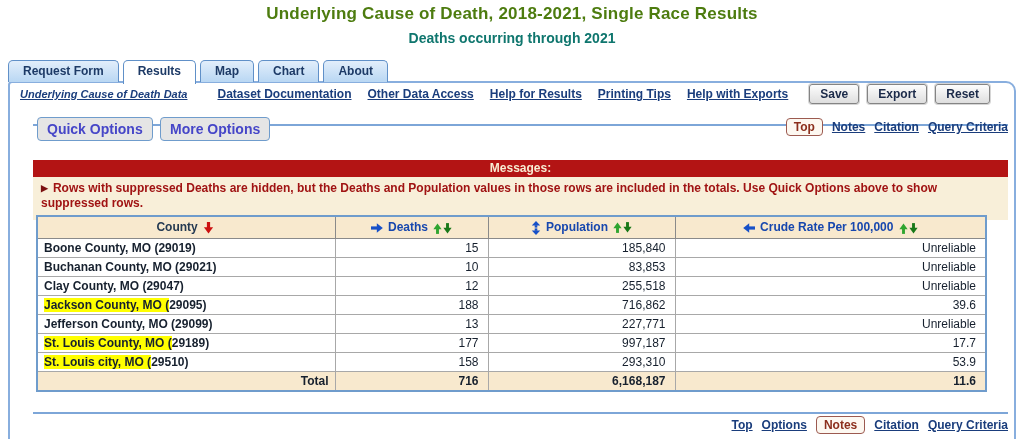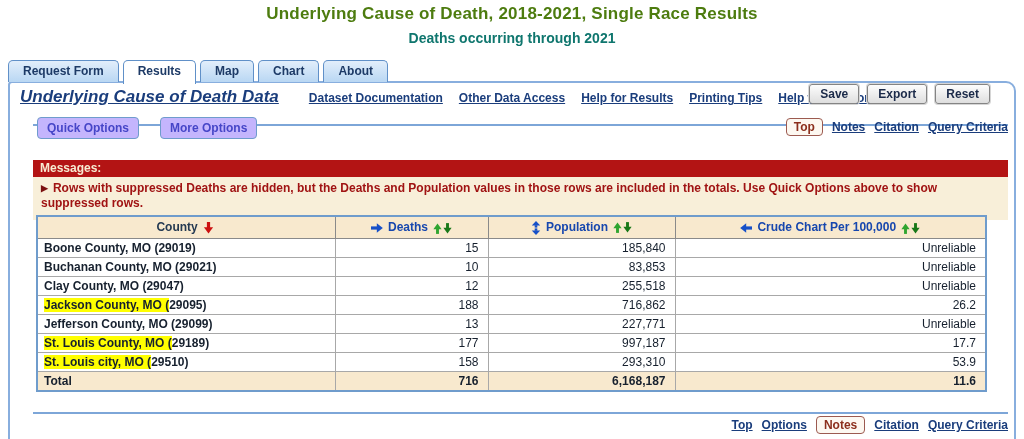--- a/index.html
+++ b/index.html
@@ -21,60 +21,60 @@
   .tab.active { background:#fff; height:24px; position:relative; z-index:4; }
 
   
   .panel { position:absolute; left:8px; top:81px; width:1008px; height:370px;
            border:2px solid #88aede; border-radius:4px 10px 4px 4px; background:#fff; z-index:1; }
 
   .layer { position:absolute; z-index:5; }
 
   
   .linksrow { left:20px; top:87px; display:flex; align-items:baseline; gap:16px; }
-  .dataset-link { font-size:17px; font-weight:bold; font-style:italic; color:#1a3d7c;
+  .dataset-link { font-size:11px; font-weight:bold; font-style:italic; color:#1a3d7c;
                   text-decoration:underline; margin-right:14px; cursor:pointer; }
   .navlink { font-size:12px; font-weight:bold; color:#1a3d7c; text-decoration:underline; cursor:pointer;text-align:center; }
 
   
   .btnrow { top:84px; right:34px; display:flex; gap:8px; }
   .btn { font-family:"Liberation Sans", sans-serif; font-size:12px; font-weight:bold; color:#1b2a49;
          padding:2px 10px; border:1px solid #848484; border-radius:3px;
          background:linear-gradient(#fdfdfd,#dedede); box-shadow:0 0 0 1px #d6d6d6; cursor:pointer; }
 
   
   .hline { left:33px; width:975px; height:2px; background:#7da6d8; }
-  .optbtn { position:absolute; top:117px; z-index:6; background:#c4b5fd; border:1px solid #6f9ccc;
-            border-radius:4px; padding:3px 9px; font-size:12px; font-weight:bold; color:#4646c8; cursor:pointer; }
+  .optbtn { position:absolute; top:117px; z-index:6; background:#e5e5e5; border:1px solid #6f9ccc;
+            border-radius:4px; padding:3px 9px; font-size:14px; font-weight:bold; color:#4646c8; cursor:pointer; }
   .cluster { display:flex; align-items:center; gap:9px; }
   .topcluster { top:118px; right:16px; }
   .boxlink { border:1px solid #9c5a50; border-radius:4px; background:#fdf8f1; padding:1px 7px;
              font-size:12px; font-weight:bold; color:#8c2f1d; cursor:pointer; }
   .redlink { font-size:12px; font-weight:bold; color:#1a3d7c; text-decoration:underline; cursor:pointer; }
 
   
   .messages { left:33px; top:160px; width:975px; }
-  .msg-title { background:#b31414; color:#f8ecd2; font-size:12px; font-weight:bold; padding:1px 7px 2px; }
+  .msg-title { background:#b31414; color:#f8ecd2; font-size:12px; font-weight:bold; padding:1px 7px 2px;text-align:center; }
   .msg-body { background:#f8efd9; color:#a01313; font-size:12px; font-weight:bold;
               padding:4px 8px 10px; line-height:14px; }
   .msg-bullet { display:inline-block; font-size:9px; margin-right:5px; color:#7a1010; transform:translateY(-1px); }
 
   
   .datatable { left:36px; top:215px; }
   table { border-collapse:collapse; table-layout:fixed; width:949px;
           font-size:12px; color:#16202e; background:#fff; border:2px solid #6f9ccc; }
   col.c1 { width:298px; } col.c2 { width:153px; } col.c3 { width:187px; } col.c4 { width:311px; }
   th { background:#f8e9ce; border:1px solid #8a8a8a; padding:3px 4px; height:20px;
        font-weight:bold; text-align:center; white-space:nowrap; cursor:pointer;margin-top:42px; }
   th .collabel { color:#1747ae; } th .collabel.dark { color:#253a52; }
   td { border:1px solid #a8a8a8; padding:2px 6px; height:18px; white-space:nowrap; }
   td.county { font-weight:bold; text-align:left; }
   td.num { text-align:right; padding-right:9px; }
   tr.totalrow td { background:#f8e9ce; font-weight:bold; }
-  tr.totalrow td.county { text-align:left; }
+  tr.totalrow td.county { text-align:right; }
   .hl { background:#ffff00; }
   .arr { vertical-align:middle; margin:0 2px; }
 
   
   .bline { top:412px; }
   .footcluster { top:416px; right:16px; }
 </style>
 </head>
 <body>
 
@@ -185,21 +185,21 @@
                 </g>
               </svg>
           </th>
           <th>
             <svg class="arr" width="12" height="10" viewBox="0 0 12 10">
                 <g fill="#1750c8">
                   <polygon points="6.2,0.2 6.2,9.8 0.2,5"></polygon>
                   <rect x="5.8" y="3.4" width="6.2" height="3.2"></rect>
                 </g>
               </svg>
-            <span class="collabel">Crude Chart Per 100,000</span>
+            <span class="collabel">Crude Rate Per 100,000</span>
             <svg class="arr" width="9" height="11" viewBox="0 0 10 12">
                 <g fill="#2fa52f">
                   <polygon points="5,0.4 0.4,6.7 9.6,6.7"></polygon>
                   <rect x="3.4" y="6" width="3.2" height="6"></rect>
                 </g>
               </svg><svg class="arr" style="margin-left:-1px" width="9" height="11" viewBox="0 0 10 12">
                 <g fill="#187818">
                   <rect x="3.4" y="0" width="3.2" height="6"></rect>
                   <polygon points="0.4,5.3 9.6,5.3 5,11.6"></polygon>
                 </g>
@@ -223,21 +223,21 @@
         <tr>
           <td class="county"><span class="hl"></span><span>Clay County, MO (29047)</span></td>
           <td class="num">12</td>
           <td class="num">255,518</td>
           <td class="num">Unreliable</td>
         </tr>
         <tr>
           <td class="county"><span class="hl">Jackson County, MO (</span><span>29095)</span></td>
           <td class="num">188</td>
           <td class="num">716,862</td>
-          <td class="num">26.2</td>
+          <td class="num">39.6</td>
         </tr>
         <tr>
           <td class="county"><span class="hl"></span><span>Jefferson County, MO (29099)</span></td>
           <td class="num">13</td>
           <td class="num">227,771</td>
           <td class="num">Unreliable</td>
         </tr>
         <tr>
           <td class="county"><span class="hl">St. Louis County, MO (</span><span>29189)</span></td>
           <td class="num">177</td>

